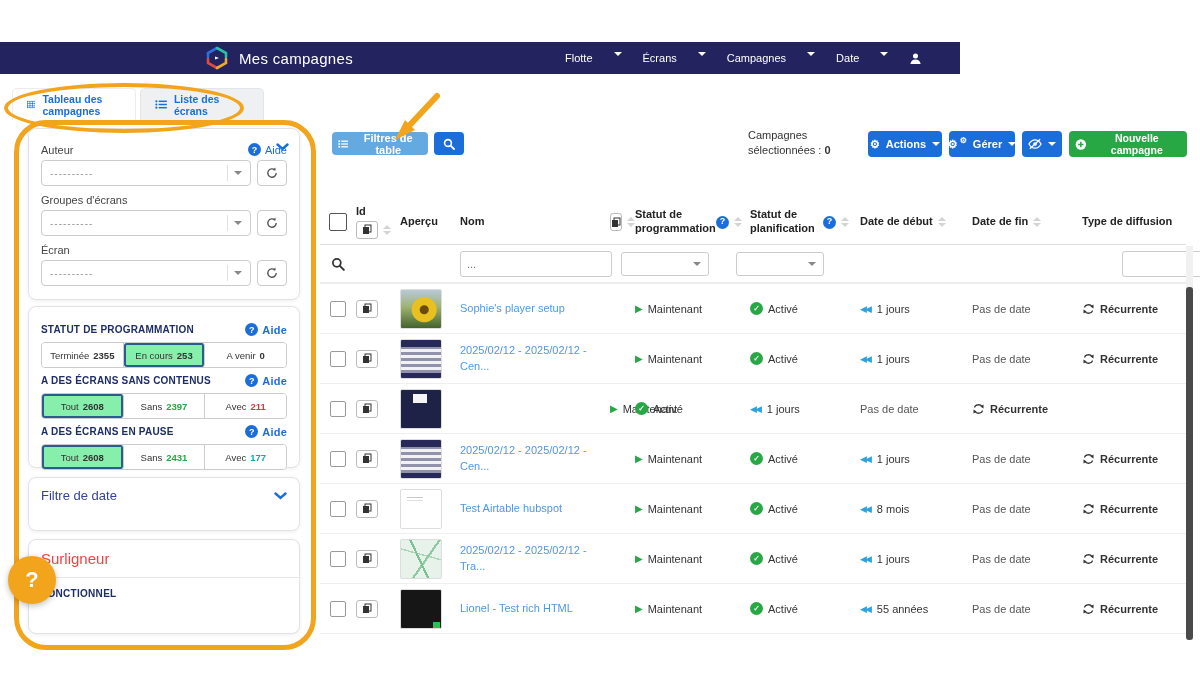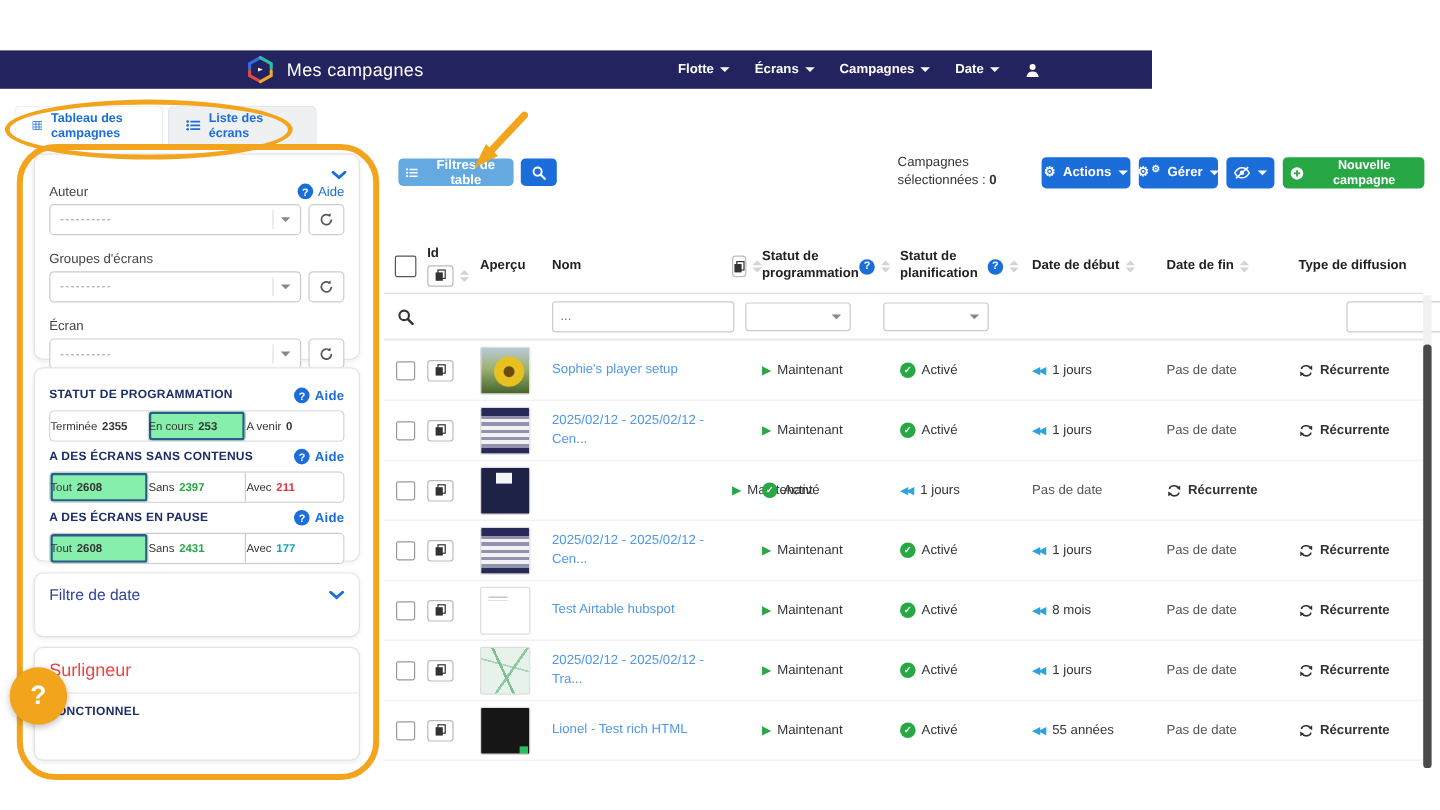--- a/index.html
+++ b/index.html
@@ -4,50 +4,50 @@
 <style>
   html,body{margin:0;padding:0;background:#fff}
   body{width:1200px;height:675px;position:relative;font-family:"Liberation Sans",sans-serif;overflow:hidden}
   .stage{position:absolute;inset:0}
 
   
   .navbar{position:absolute;top:42px;left:0;width:960px;height:32px;background:#232360;display:flex;align-items:center}
   .brand{position:absolute;left:205px;display:flex;align-items:center;gap:10px}
   .brand-title{color:#fff;font-size:15px;letter-spacing:.3px}
   .nav-items{position:absolute;left:565px;display:flex;align-items:center;gap:21px}
-  .nav-link{color:#fff;font-size:11px;font-weight:bold;display:flex;align-items:center;gap:5px;cursor:pointer}
+  .nav-link{color:#fff;font-size:11px;font-weight:normal;display:flex;gap:21px;cursor:pointer}
   .dcaret{width:0;height:0;border-left:4px solid transparent;border-right:4px solid transparent;border-top:4px solid #fff;display:inline-block}
   .nav-spacer{width:52px}
 
   
   .tab{position:absolute;top:88px;height:32px;display:flex;align-items:center;gap:7px;padding:0 14px;font-size:10.5px;font-weight:bold;color:#1b6ed9;border-radius:5px 5px 0 0;cursor:pointer;box-sizing:border-box}
   .tab.active{left:12px;width:124px;background:#fff;border:1px solid #ececec;border-bottom:none}
   .tab.inactive{left:140px;width:124px;background:#eef0f2;border:1px solid #e3e5e8;border-bottom:none}
 
   
   .card{position:absolute;left:28px;width:272px;background:#fff;border:1px solid #e3e3e3;border-radius:8px;box-shadow:0 1px 4px rgba(0,0,0,.07);box-sizing:border-box;padding:10px 12px;z-index:5}
   .card1{top:128px;height:172px}
   .card2{top:306px;height:162px}
   .card3{top:477px;height:54px}
   .card4{top:539px;height:95px}
   .chev-abs{position:absolute;top:8px;right:10px}
-  .flabel-row{display:flex;justify-content:space-between;align-items:center;margin-top:14px}
+  .flabel-row{display:flex;justify-content:space-between;align-items:center;margin-top:4px}
   .flabel{font-size:11px;color:#444}
   .aide{display:inline-flex;gap:4px;align-items:center;color:#1b6ed9;font-size:11px;cursor:pointer}
   .qicon{width:13px;height:13px;border-radius:50%;background:#1b6ed9;color:#fff;font-size:9px;font-weight:bold;display:inline-flex;align-items:center;justify-content:center;flex:0 0 13px}
   .selrow{display:flex;gap:6px;margin:4px 0 8px}
   .fakesel{flex:1;height:26px;border:1px solid #ccc;border-radius:4px;background:#fff;display:flex;align-items:center;justify-content:space-between;padding:0 8px;box-sizing:border-box;cursor:pointer}
   .fakesel .val{color:#999;font-size:10px;letter-spacing:1px}
   .selcaret{display:flex;align-items:center;gap:6px;border-left:1px solid #e0e0e0;padding-left:6px;height:16px}
   .gcaret{width:0;height:0;border-left:4px solid transparent;border-right:4px solid transparent;border-top:4px solid #888}
   .refbtn{width:30px;height:26px;border:1px solid #ccc;border-radius:4px;background:#fff;display:flex;align-items:center;justify-content:center;cursor:pointer;padding:0}
 
   .gtitle{font-size:10px;font-weight:800;color:#1d2d69;display:flex;justify-content:space-between;align-items:center;margin:6px 0 6px;letter-spacing:.2px}
   .btngroup{display:flex;border:1px solid #ccc;border-radius:4px;height:24px;margin-bottom:4px}
-  .tbtn{flex:1;display:flex;align-items:center;justify-content:flex-start;gap:4px;font-size:9.5px;color:#333;background:#fff;border:none;border-right:1px solid #ccc;cursor:pointer;padding:0}
+  .tbtn{flex:1;display:flex;align-items:center;justify-content:center;gap:4px;font-size:9.5px;color:#333;background:#fff;border:none;border-right:1px solid #ccc;cursor:pointer;padding:0}
   .tbtn:first-child{border-radius:3px 0 0 3px}
   .tbtn:last-child{border-right:none;border-radius:0 3px 3px 0}
   .tbtn.active{background:#86efac;box-shadow:inset 0 0 0 2px #2b5d8c;border-radius:3px}
   .tbtn b{font-weight:800}
   .c-green{color:#28a745}.c-red{color:#dc3545}.c-teal{color:#17a2b8}
   .sec-title{font-size:13px;color:#33439a;display:flex;justify-content:space-between;align-items:center}
   .hl-title{font-size:15px;color:#ef4444}
   .hl-div{border:none;border-top:1px solid #e7e7e7;margin:10px -12px}
   .func{font-size:10px;font-weight:800;color:#1d2d69;letter-spacing:.3px}
 

